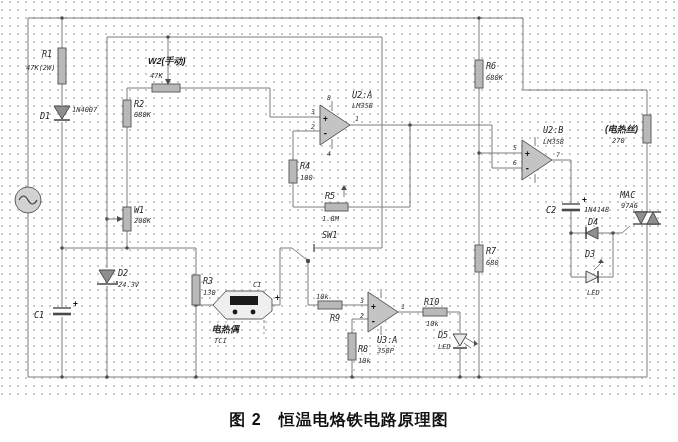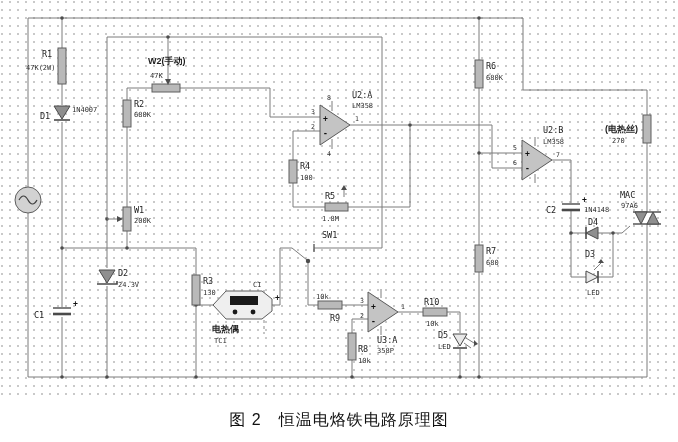--- a/index.html
+++ b/index.html
@@ -1,26 +1,26 @@
 <!DOCTYPE html>
 <html><head>
 <meta charset="utf-8">
 <style>
   html,body{margin:0;padding:0;background:#ffffff;}
   body{width:678px;height:442px;font-family:"Liberation Sans",sans-serif;overflow:hidden;}
   .board{
     width:678px;height:400px;position:relative;
     background-color:#ffffff;
     background-image:radial-gradient(circle,#c9c9c9 0.9px,transparent 1px);
-    background-size:8px 8px;background-position:6px 6px;
+    background-size:8px 8px;background-position:6px 6px;font-style:italic;
   }
   .board svg{position:absolute;left:0;top:0;}
   .caption{
     width:678px;height:40px;display:flex;align-items:center;justify-content:center;
-    font-weight:normal;font-size:16px;color:#111;letter-spacing:1px;
+    font-weight:bold;font-size:16px;color:#111;letter-spacing:1px;
   }
   
   .wire{stroke:#7d7d7d;stroke-width:1;fill:none;}
   .wire-dash{stroke:#8a8a8a;stroke-width:1;fill:none;stroke-dasharray:3,3;}
   .comp{fill:#b9b9b9;stroke:#5e5e5e;stroke-width:1;}
   .comp-dark{fill:#8f8f8f;stroke:#4a4a4a;stroke-width:1;}
   .opamp{fill:#c4c4c4;stroke:#5a5a5a;stroke-width:1;}
   .dot{fill:#4d4d4d;}
   .lbl{font-family:"DejaVu Sans Mono","Liberation Sans",monospace;font-size:8.5px;fill:#1d1d1d;}
   .val{font-family:"DejaVu Sans Mono","Liberation Sans",monospace;font-size:7px;fill:#2e2e2e;}

